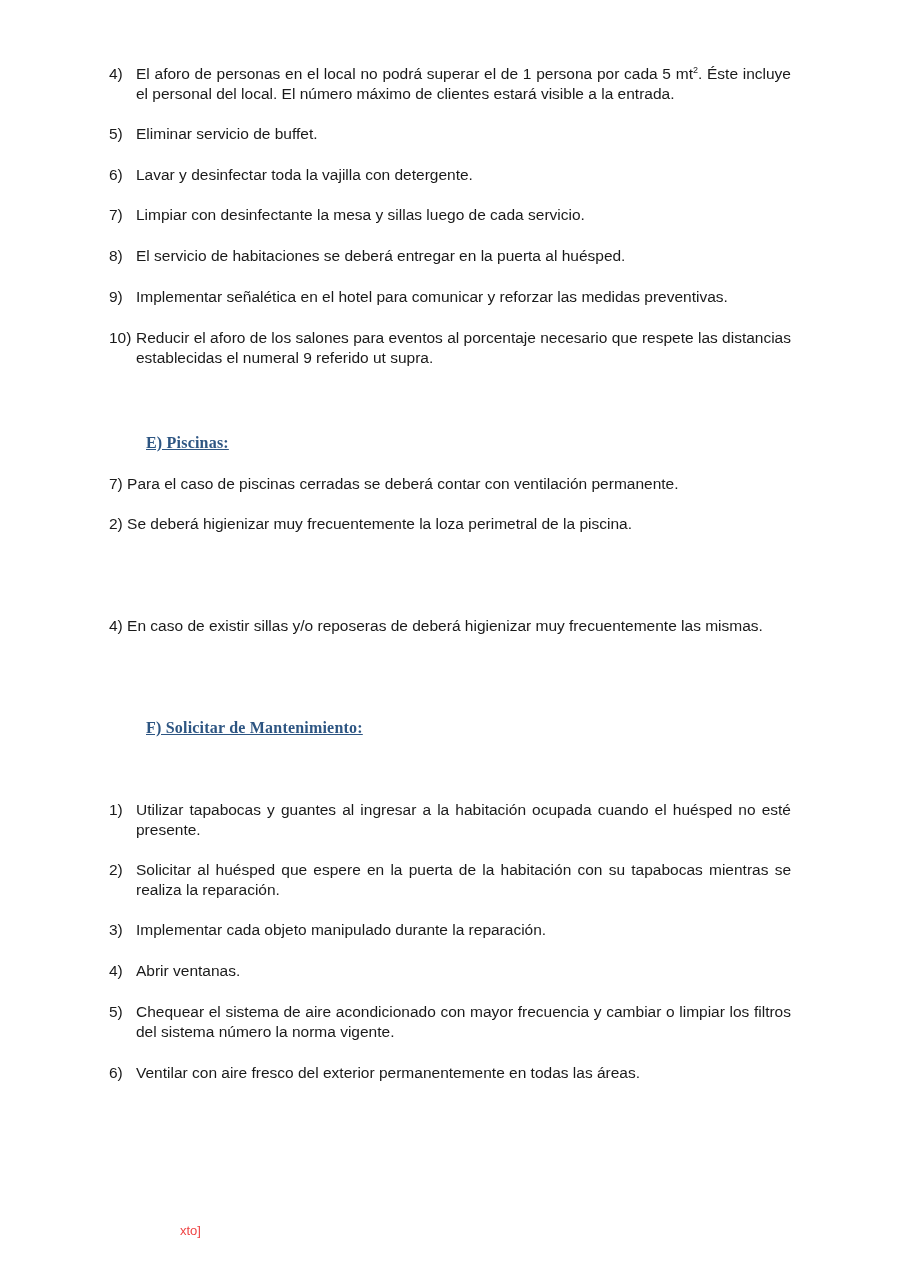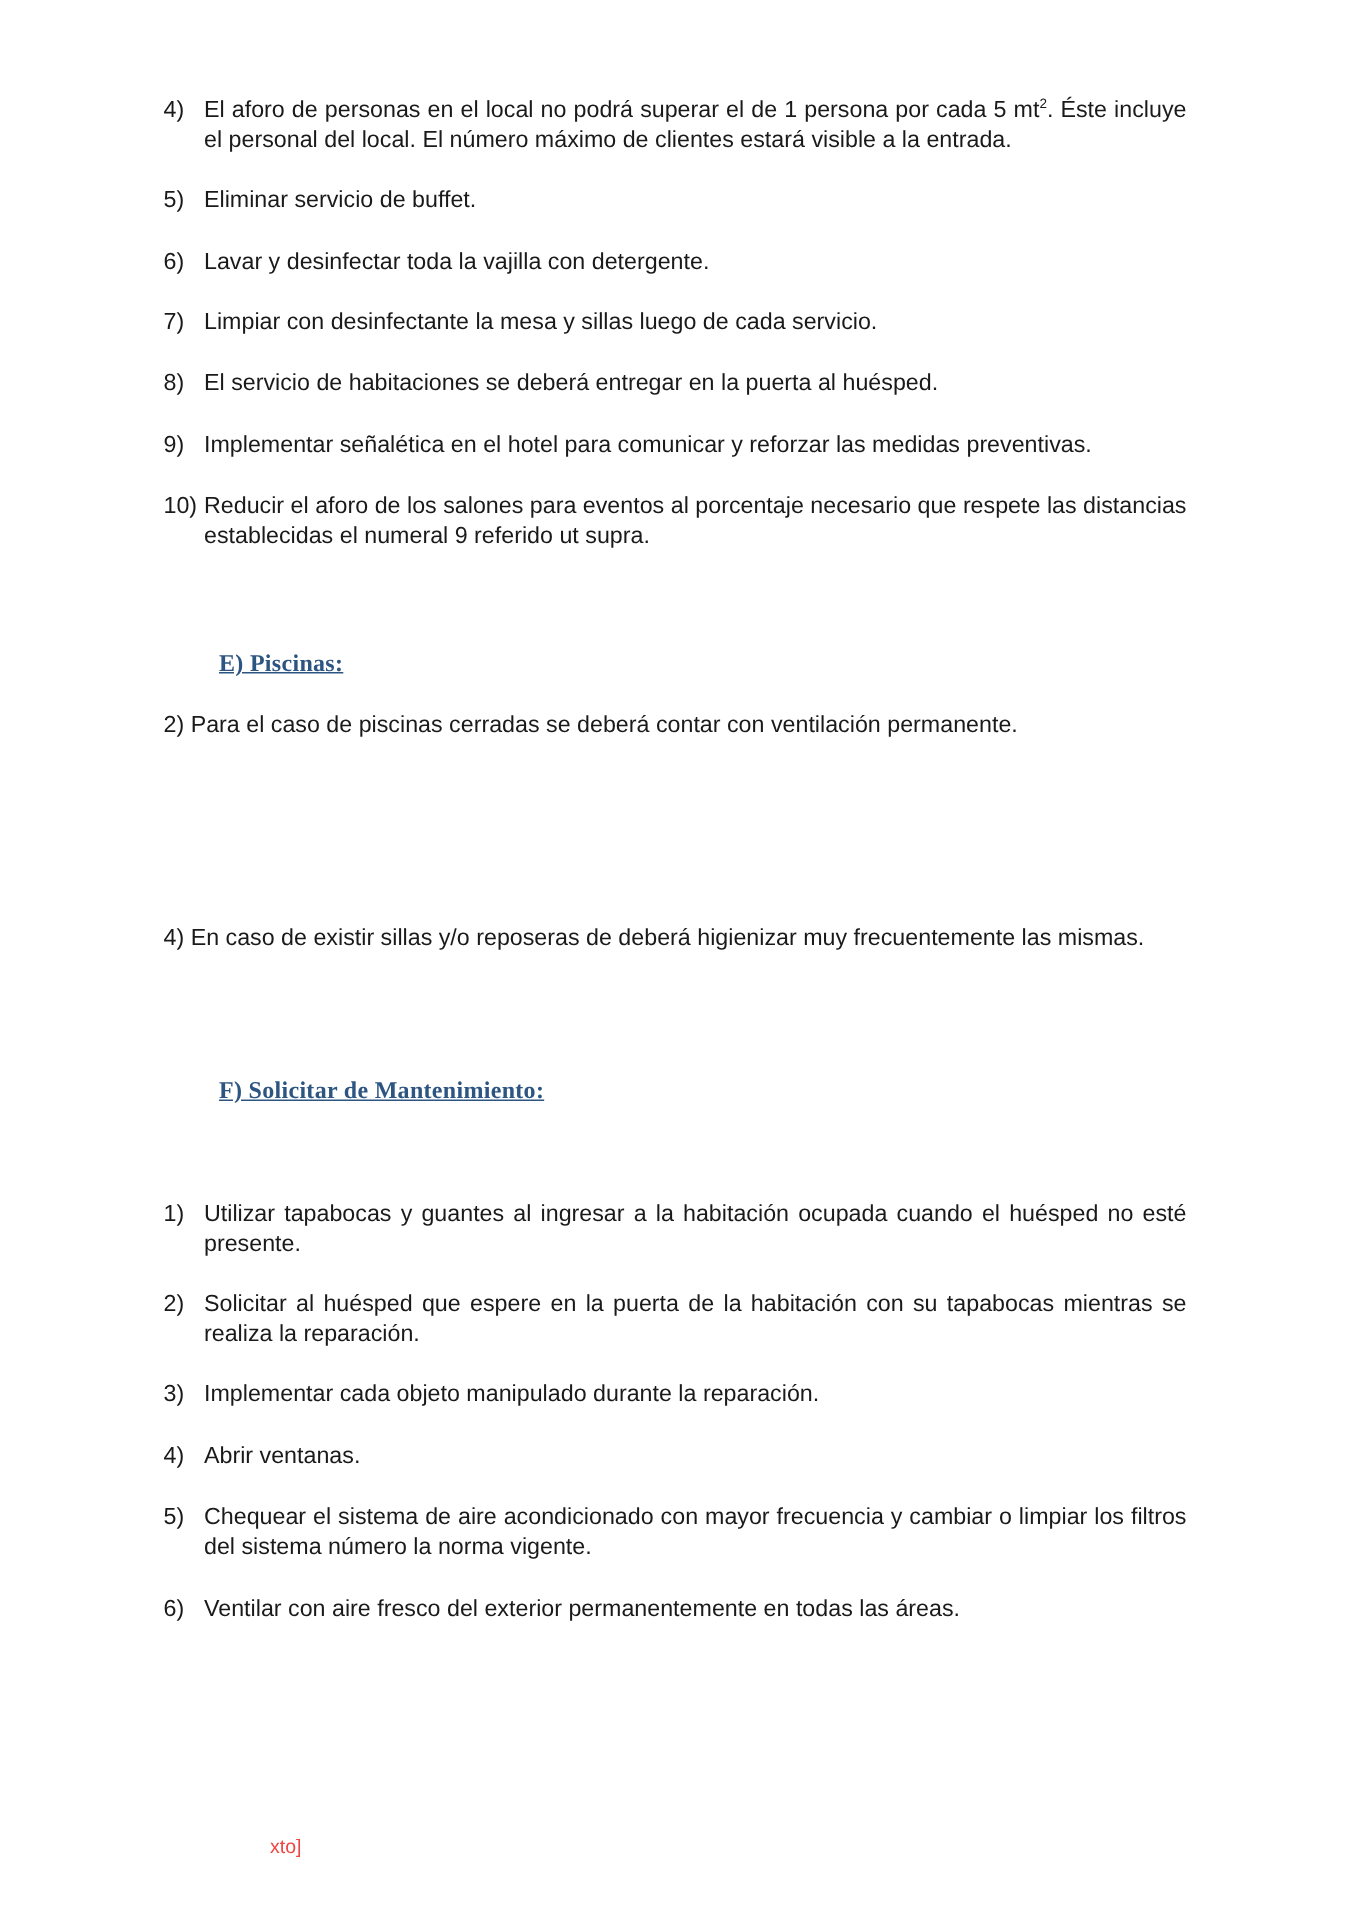--- a/index.html
+++ b/index.html
@@ -43,21 +43,22 @@
   <div class="item" style="top:287px">
     <span class="num">9)</span>
     <span class="txt">Implementar señalética en el hotel para comunicar y reforzar las medidas preventivas.</span>
   </div>
   <div class="item" style="top:328px">
     <span class="num">10)</span>
     <span class="txt">Reducir el aforo de los salones para eventos al porcentaje necesario que respete las distancias establecidas el numeral 9 referido ut supra.</span>
   </div>
 
   <div class="heading" style="top:433px">E) Piscinas:</div>
-  <div class="plain" style="top:474px">2) Para el caso de piscinas cerradas se deberá contar con ventilación permanente.</div>
+  <div class="plain" style="top:474px">7) Para el caso de piscinas cerradas se deberá contar con ventilación permanente.</div>
+  <div class="plain" style="top:514px">2) Se deberá higienizar muy frecuentemente la loza perimetral de la piscina.</div>
   <div class="plain" style="top:616px">4) En caso de existir sillas y/o reposeras de deberá higienizar muy frecuentemente las mismas.</div>
 
   <div class="heading" style="top:718px">F) Solicitar de Mantenimiento:</div>
 
   <div class="item" style="top:800px">
     <span class="num">1)</span>
     <span class="txt">Utilizar tapabocas y guantes al ingresar a la habitación ocupada cuando el huésped no esté presente.</span>
   </div>
   <div class="item" style="top:860px">
     <span class="num">2)</span>

